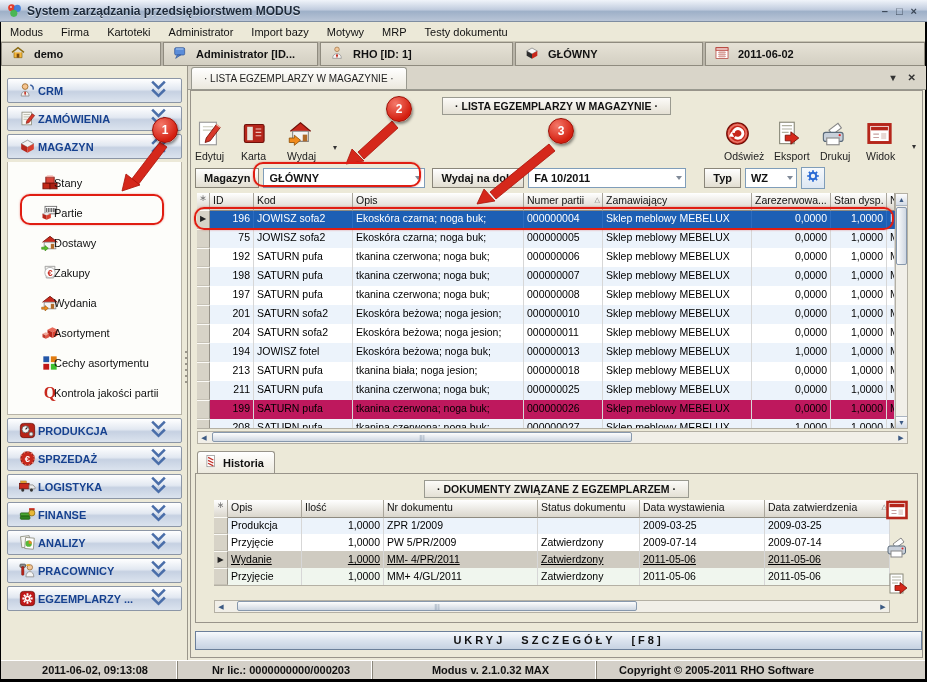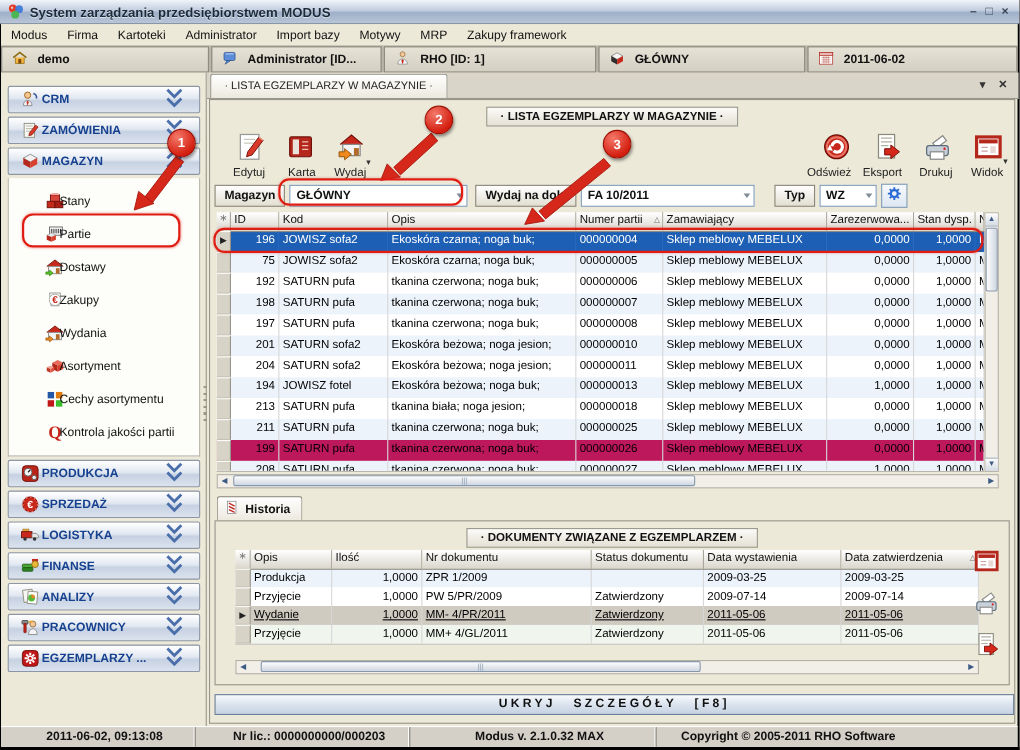--- a/index.html
+++ b/index.html
@@ -46,21 +46,21 @@
     border:1px solid #9a9a90;border-bottom:none;border-radius:3px 3px 0 0;
     font-size:10px;color:#222;line-height:21px;white-space:nowrap;}
   .tabstrip-ctrls{margin-left:auto;display:flex;align-items:center;gap:12px;padding:0 10px 6px 0;}
   .tabstrip-ctrls span{font-size:10px;color:#333;font-weight:bold;}
   .panel{position:absolute;left:2px;top:24px;right:3px;bottom:2px;border:1px solid #98948a;background:#ece9d8;}
   .ptitle-row{position:absolute;left:0;top:5px;width:100%;text-align:center;}
   .ptitle{display:inline-block;border:1px solid #9a9a90;background:linear-gradient(#fcfbf8,#e4e0d4);
     font-size:10.5px;font-weight:bold;color:#111;padding:2px 12px;}
   
   .toolbar{position:absolute;left:4px;right:4px;top:27px;height:46px;display:flex;align-items:flex-start;}
-  .tbtn{width:46px;display:flex;flex-direction:column;align-items:flex-end;font-size:10.5px;color:#222;padding-top:2px;}
+  .tbtn{width:46px;display:flex;flex-direction:column;align-items:flex-start;font-size:10.5px;color:#222;padding-top:2px;}
   .tbtn svg{width:27px;height:27px;}
   .tbtn .lbl{margin-top:1px;white-space:nowrap;}
   .drop{font-size:8px;color:#333;align-self:center;margin:12px 2px 0 0;}
   .tb-right{margin-left:auto;display:flex;}
   
   .filters{position:absolute;left:4px;right:4px;top:75px;height:24px;display:flex;align-items:center;gap:4px;}
   .flabel{background:linear-gradient(#ffffff,#e2ded1);border:1px solid #8a867a;font-size:11px;
     font-weight:bold;color:#111;height:20px;line-height:18px;padding:0 8px;white-space:nowrap;}
   .combo{position:relative;background:#fff;border:1px solid #7f9db9;height:20px;font-size:11px;
     color:#111;line-height:18px;padding:0 14px 0 5px;font-weight:bold;white-space:nowrap;}
@@ -147,25 +147,25 @@
   </div>
 
   <div class="menubar" id="menubar">
       <span class="menu-item">Modus</span>
       <span class="menu-item">Firma</span>
       <span class="menu-item">Kartoteki</span>
       <span class="menu-item">Administrator</span>
       <span class="menu-item">Import bazy</span>
       <span class="menu-item">Motywy</span>
       <span class="menu-item">MRP</span>
-      <span class="menu-item">Zakupy framework</span>
+      <span class="menu-item">Testy dokumentu</span>
     </div>
 
   <div class="infobar">
-    <div class="infoseg" style="width:189px">
+    <div class="infoseg" style="width:160px">
       <span><svg viewBox="0 0 24 24" width="100%" height="100%">
             <path d="M3 11L12 4l9 7" fill="none" stroke="#8a6a10" stroke-width="2.2"></path>
             <path d="M6 11v8h12v-8" fill="#f6b73c" stroke="#8a6a10"></path>
             <rect x="10" y="13" width="4" height="6" fill="#7a4a10"></rect>
           </svg></span>
       <span>demo</span>
     </div>
     <div class="infoseg" style="width:155px">
       <span><svg viewBox="0 0 24 24" width="100%" height="100%">
             <rect x="4" y="4" width="15" height="11" rx="2" fill="#5b8dd9" stroke="#2a4f8f"></rect>

